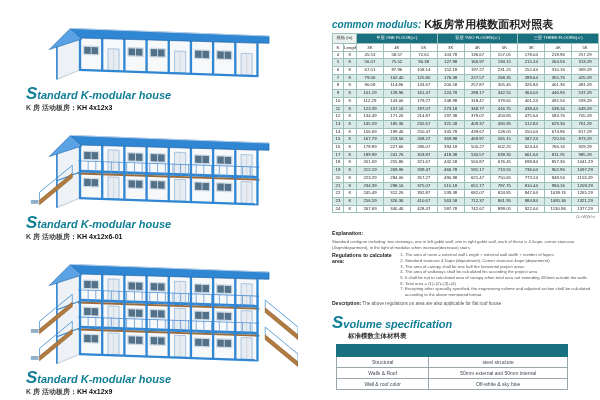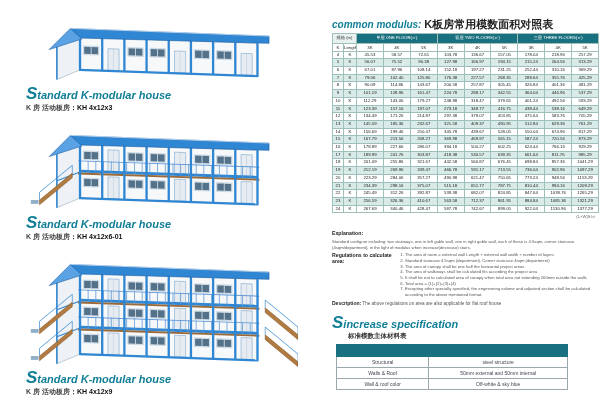--- a/index.html
+++ b/index.html
@@ -703,21 +703,21 @@
             <li>The area of walkways shall be calculated fits according the project area</li>
             <li>It shall be not to calculated area of canopy when total area not extending 200mm outside the walls</li>
             <li>Total area = (1)+(2)+(3)+(4)</li>
             <li>Excepting other specially specified, the engineering volume and adjusted section shall be calculated according to the above mentioned format.</li>
           </ol>
       </div>
       <div class="desc-line"><b>Description:</b><span> The above regulations on area are also applicable for flat roof house</span></div>
     </div>
 
     <div class="spec-section">
-      <div class="spec-title"><span class="init">S</span><span>increase specification</span></div>
+      <div class="spec-title"><span class="init">S</span><span>volume specification</span></div>
       <div class="spec-cn">标准模数主体材料表</div>
       <table class="spec">
         <tbody id="spec-body">
             <tr>
               <td colspan="2" class="spec-head"></td>
             </tr>
             <tr>
               <td class="k">Structural</td>
               <td>steel structure</td>
             </tr>

